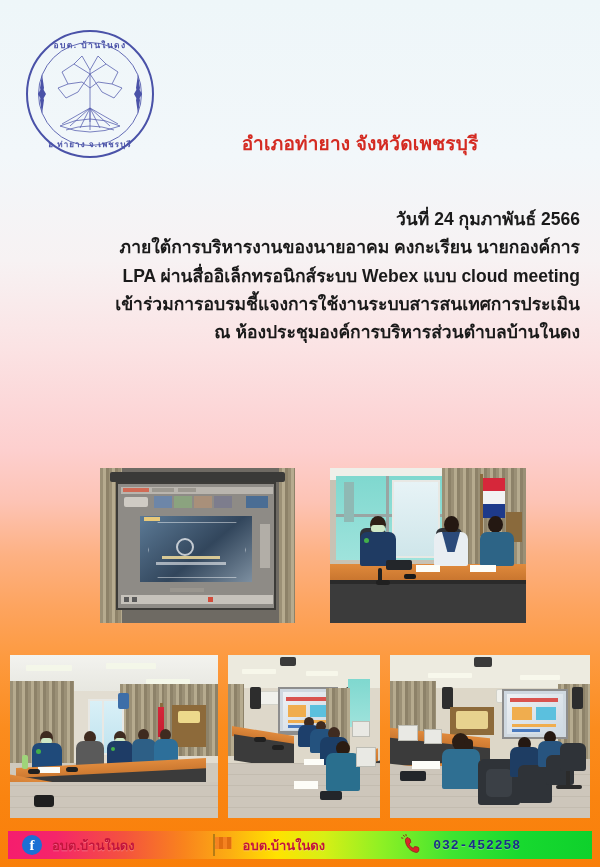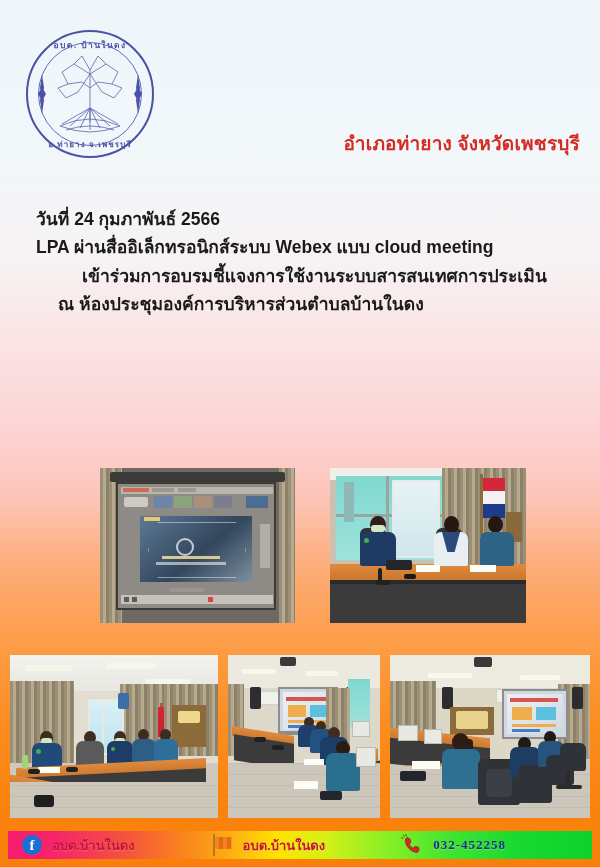--- a/index.html
+++ b/index.html
@@ -112,37 +112,38 @@
     width: 440px;
     text-align: center;
   }
   .org-lines div {
     color: #d42b22;
     font-size: 19px;
     font-weight: 600;
     line-height: 1.5;
     white-space: nowrap;
   }
-  .org-lines .org-line-2 { letter-spacing: .2px; text-align: right; }
+  .org-lines .org-line-2 { letter-spacing: .2px; }
 
   
   .body-copy {
     position: absolute;
     left: 0;
     top: 205px;
     width: 600px;
     padding: 0 20px;
     box-sizing: border-box;
   }
   .body-copy .line {
     color: #1a1a1a;
     font-size: 17.5px;
     font-weight: 600;
     line-height: 1.62;
     white-space: nowrap;
+    text-align: right;
   }
   .body-copy .line.indent-2 { padding-left: 46px; }
   .body-copy .line.indent-3 { padding-left: 62px; }
   .body-copy .line.indent-4 { padding-left: 38px; }
   .body-copy .line.indent-0 { padding-left: 16px; }
 
   
   .photos { position: absolute; left: 0; top: 0; width: 600px; height: 867px; pointer-events: none; }
   .photo {
     position: absolute;
@@ -210,21 +211,21 @@
   .fi-line{ margin-left: 76px; }
   .fi-tel { margin-left: 76px; }
   .footer-label {
     color: #c3143c;
     font-size: 13px;
     font-weight: 700;
     margin-left: 10px;
     white-space: nowrap;
     text-shadow: 0 1px 0 rgba(255,255,255,.25);
   }
-  .footer-label.tel-label { color: #1b2e8a; letter-spacing: 1px; font-family:Liberation Serif, serif; }
+  .footer-label.tel-label { color: #1b2e8a; letter-spacing: 1px; font-family:Liberation Mono, monospace; }
 
   .icon-fb {
     width: 20px; height: 20px; border-radius: 50%;
     background: #1b6fd4;
     display: flex; align-items: center; justify-content: center;
     color: #ffffff; font-size: 15px; font-weight: 700;
     font-family: "Liberation Serif", serif;
     line-height: 1;
   }
   .icon-flag { position: relative; width: 22px; height: 22px; }
@@ -282,20 +283,21 @@
     </div>
 
 
     <div class="org-lines">
       <div class="org-line-2">อำเภอท่ายาง    จังหวัดเพชรบุรี</div>
     </div>
   </div>
 
   <div class="body-copy">
     <div class="line indent-0">วันที่ 24 กุมภาพันธ์  2566</div>
+    <div class="line indent-2">ภายใต้การบริหารงานของนายอาคม คงกะเรียน นายกองค์การ</div>
     <div class="line indent-0">LPA  ผ่านสื่ออิเล็กทรอนิกส์ระบบ Webex แบบ cloud meeting</div>
     <div class="line indent-3">เข้าร่วมการอบรมชี้แจงการใช้งานระบบสารสนเทศการประเมิน</div>
     <div class="line indent-4">ณ ห้องประชุมองค์การบริหารส่วนตำบลบ้านในดง</div>
   </div>
 
   <div class="photos">
 
     <div class="photo" style="left:100px;top:468px;width:195px;height:155px;">
       <div class="ph-inner">
         <div style="position:absolute;inset:0;background:#6e6a63;"></div>

